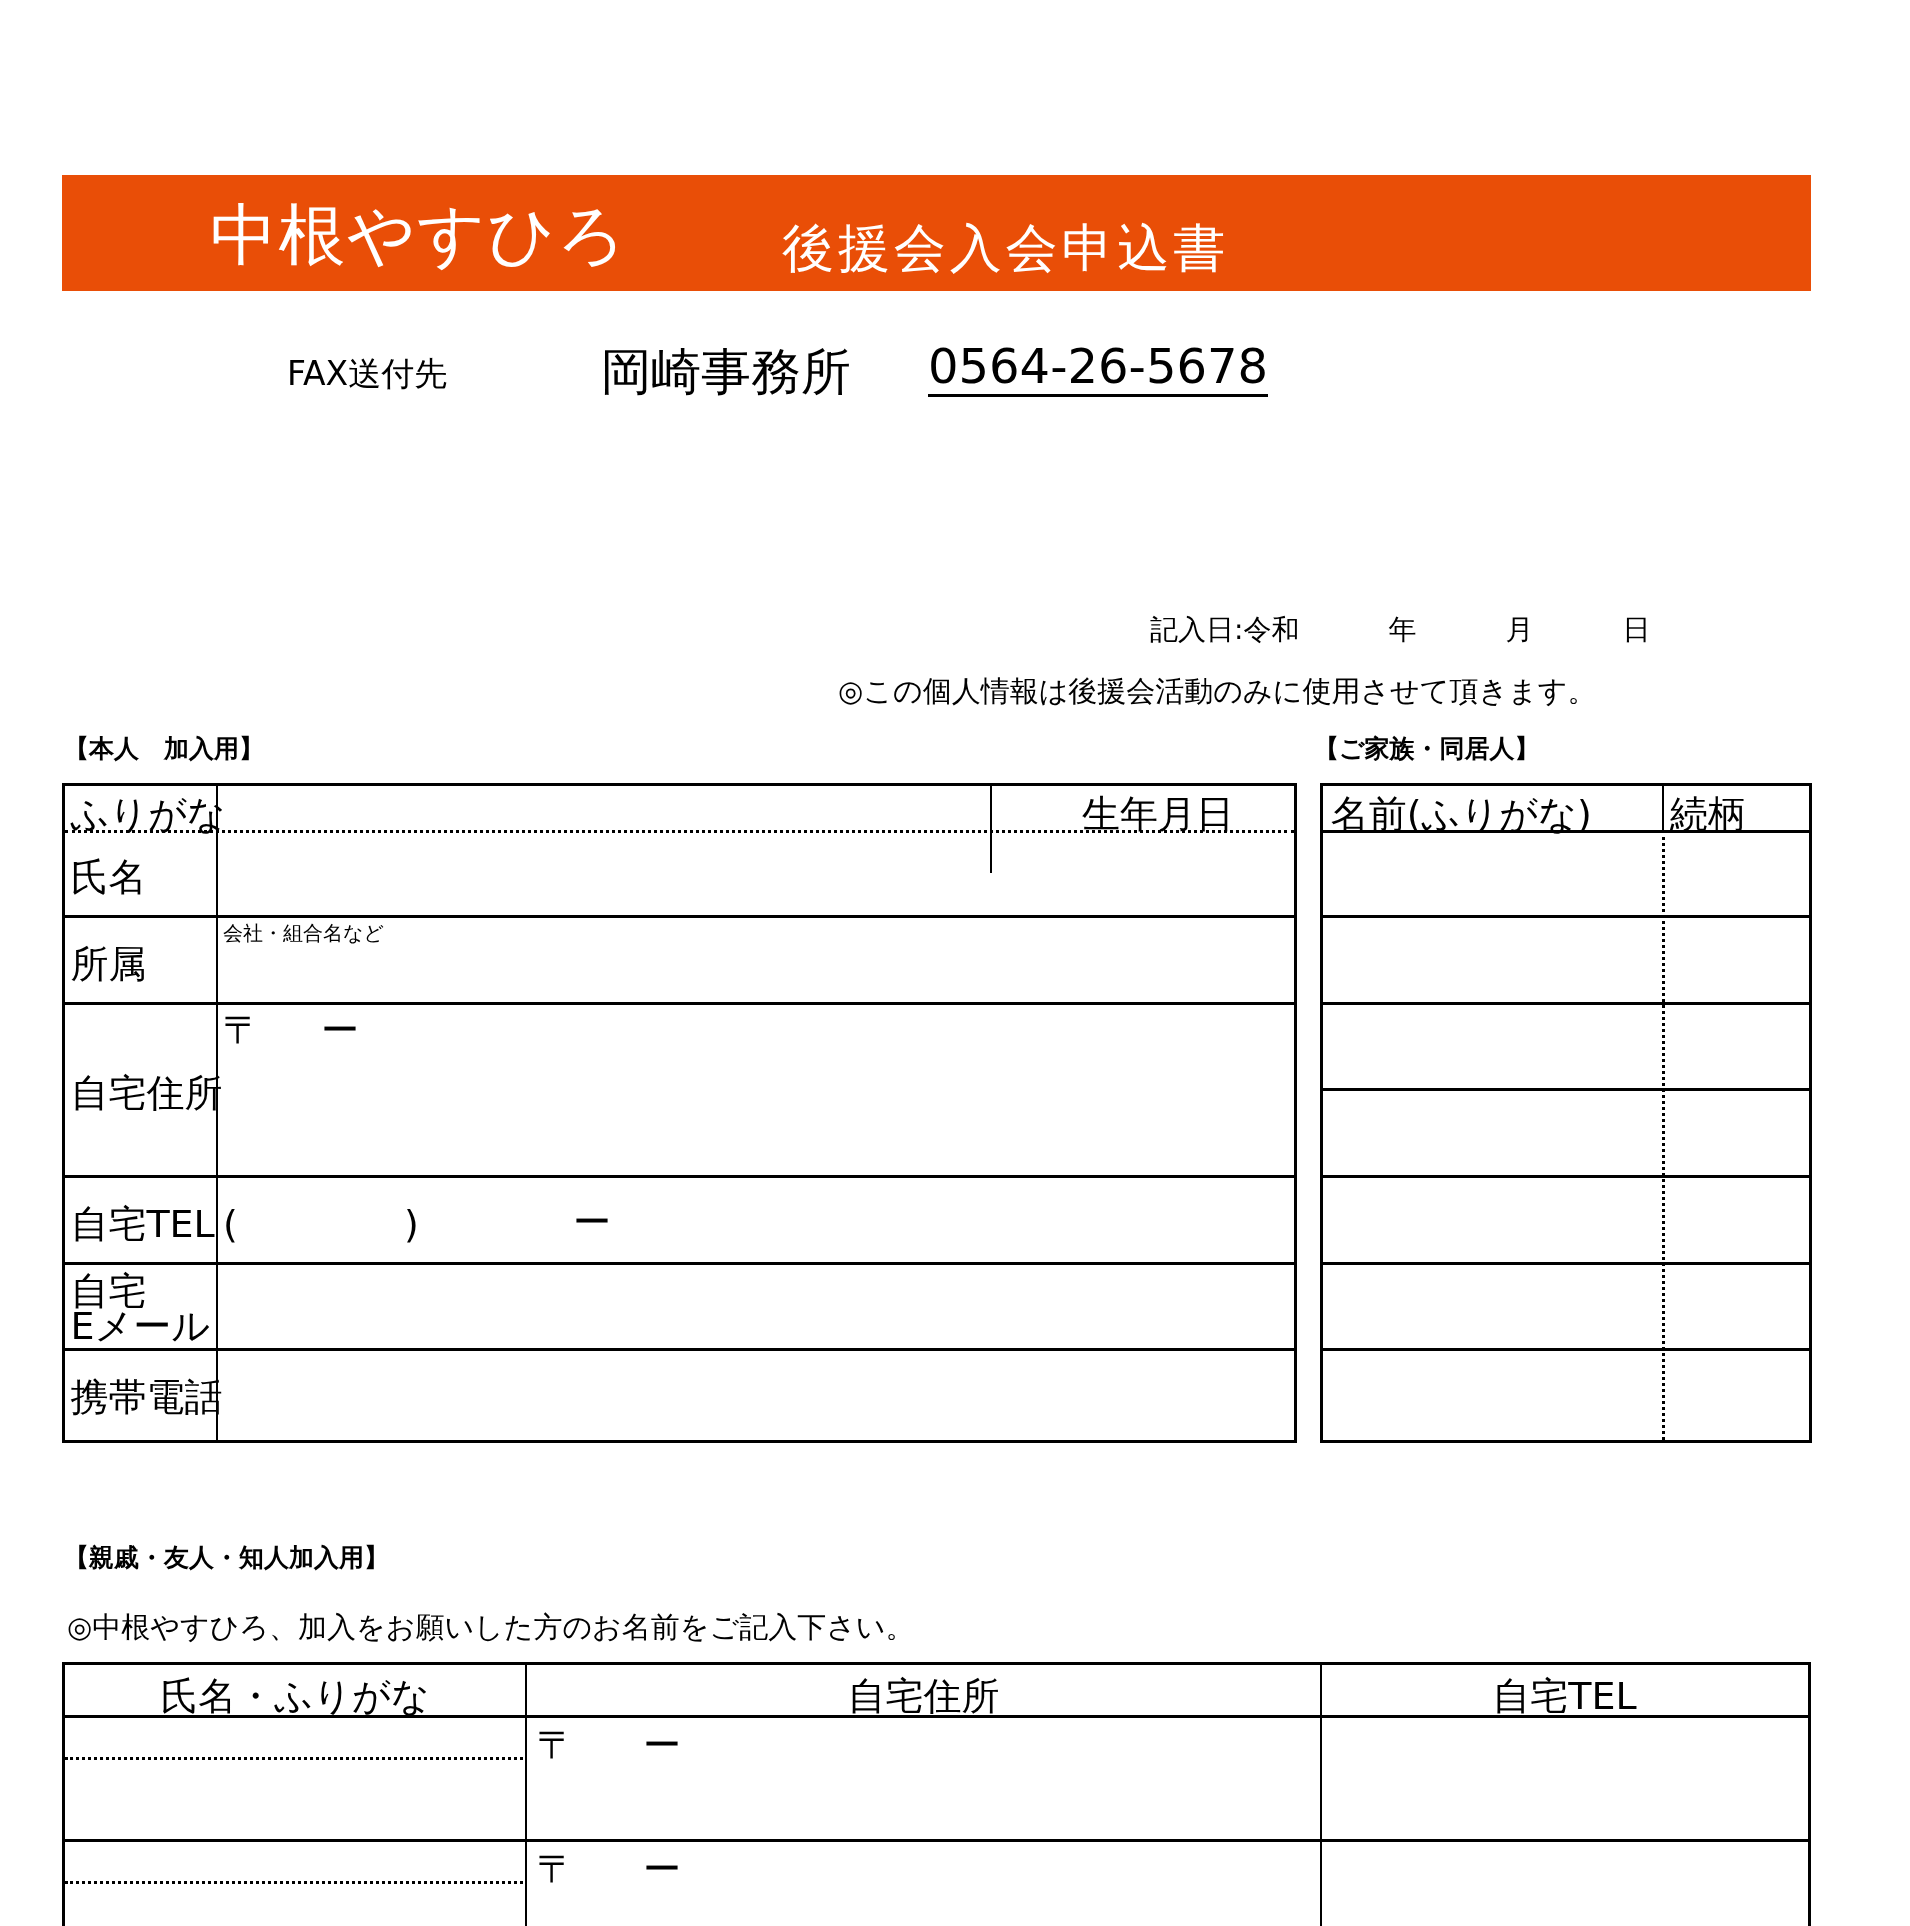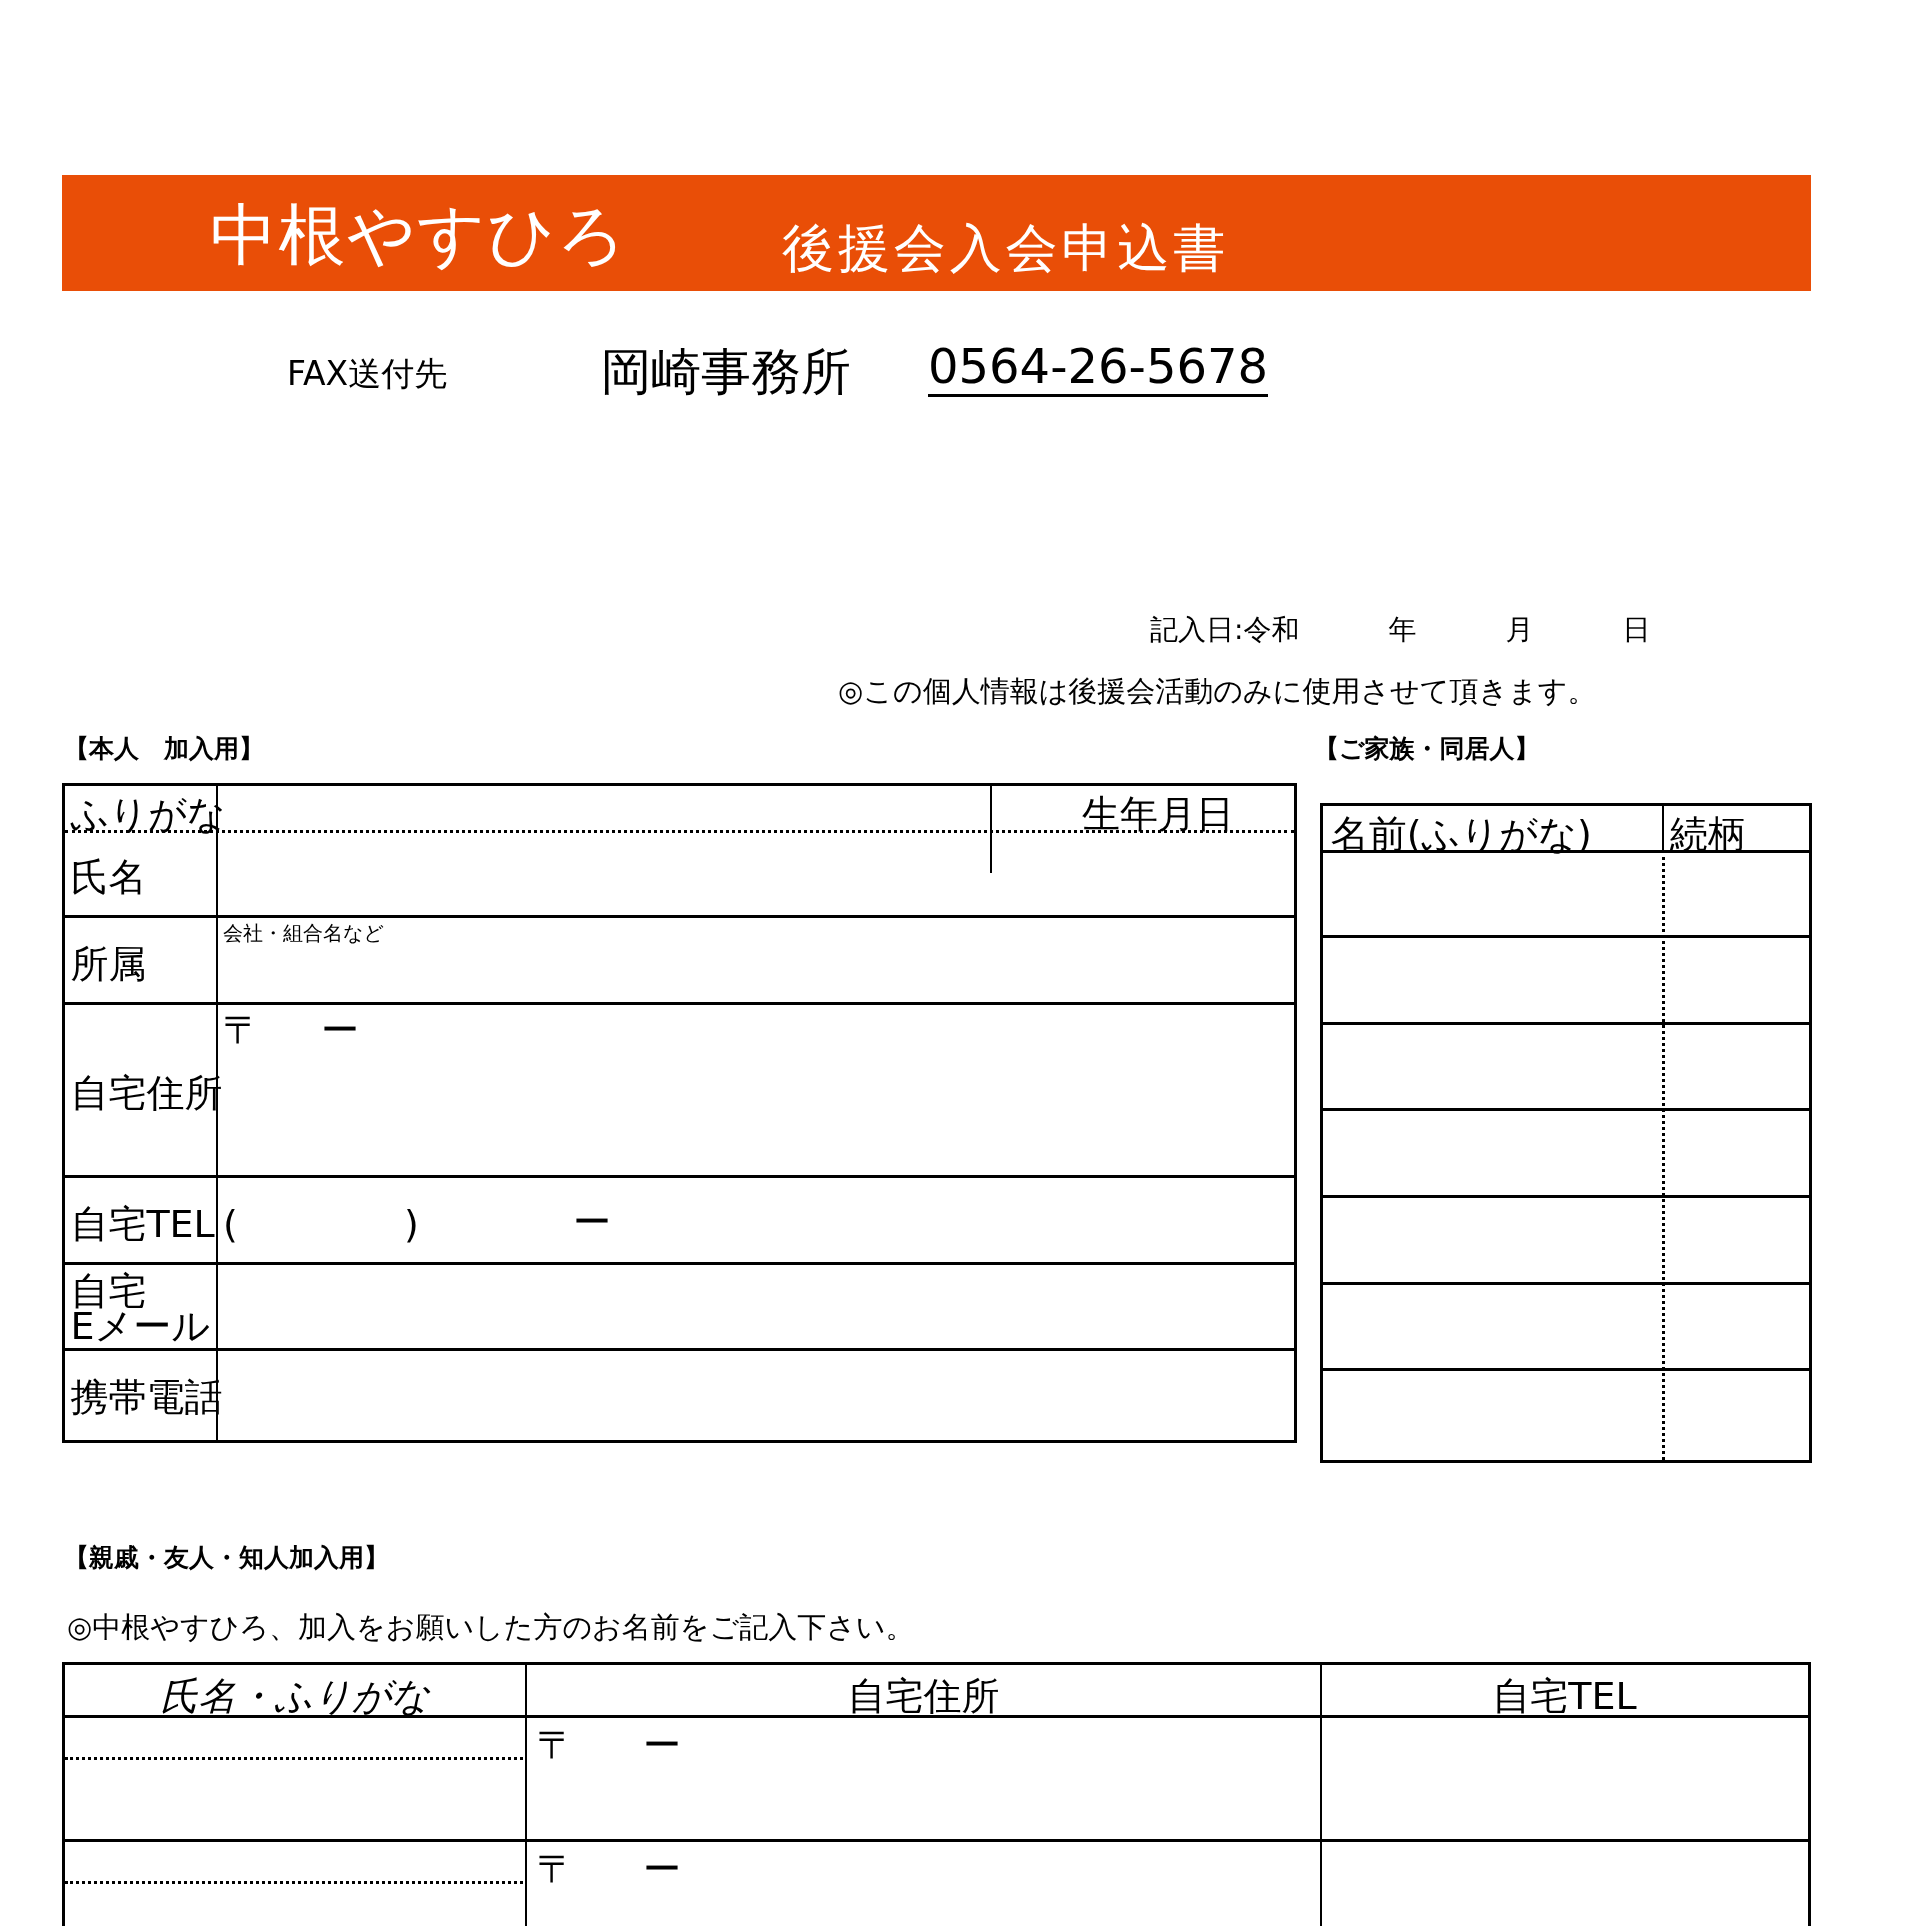--- a/index.html
+++ b/index.html
@@ -23,21 +23,21 @@
 
   
   #self-table { left:62px; top:783px; width:1235px; height:660px; border:3.9px solid #000; box-sizing:border-box; }
   .hline { position:absolute; left:0; right:0; height:0; border-top:3.9px solid #000; }
   .hline.dot { border-top:3.1px dotted #000; }
   .vline { position:absolute; top:0; bottom:0; width:0; border-left:2.3px solid #000; }
   .vline.dot { border-left:3.1px dotted #000; }
   .lbl { position:absolute; font-size:38px; white-space:nowrap; line-height:1.2; }
   .small { font-size:20px; }
 
-  #family-table { left:1320px; top:783px; width:492px; height:660px; border:3.9px solid #000; box-sizing:border-box;margin-top:20px; }
+  #family-table { left:1320px; top:783px; width:492px; height:660px; border:3.9px solid #000; box-sizing:border-box; }
 
   #rel-table { left:62px; top:1662px; width:1749px; height:674px; border:3.9px solid #000; box-sizing:border-box; }
 </style>
 </head>
 <body>
 
 <div id="banner" class="abs">
   <div id="banner-name" class="abs">中根やすひろ</div>
   <div id="banner-sub" class="abs">後援会入会申込書</div>
 </div>
@@ -127,21 +127,21 @@
     </div>
 </div>
 
 <div id="sec-rel" class="abs sec-title">【親戚・友人・知人加入用】</div>
 <div id="rel-note" class="abs">◎中根やすひろ、加入をお願いした方のお名前をご記入下さい。</div>
 
 <div id="rel-table" class="abs">
   <div class="vline" style="left:460px;"></div>
   <div class="vline" style="left:1255px;"></div>
   <div class="hline" style="top:50px;"></div>
-  <div class="lbl" style="left:0; width:460px; text-align:center; top:8.5px;font-style:italic;">氏名・ふりがな</div>
+  <div class="lbl" style="left:0; width:460px; text-align:center; top:8.5px;">氏名・ふりがな</div>
   <div class="lbl" style="left:462px; width:793px; text-align:center; top:8.5px;">自宅住所</div>
   <div class="lbl" style="left:1257px; width:485px; text-align:center; top:8.5px;">自宅TEL</div>
   <div id="rel-rows">
       <div class="abs" style="left: 0px; top: 92px; width: 458px; border-top: 3.1px dotted rgb(0, 0, 0); height: 0px;"></div>
       <div class="abs" style="left: 0px; top: 54px; width: 458px; height: 38px;"></div>
       <div class="abs" style="left: 0px; top: 96px; width: 458px; height: 77px;"></div>
       <div class="lbl" style="left: 472px; top: 58px;">〒</div>
       <div class="lbl" style="left: 578px; top: 58px;">ー</div>
       <div class="abs" style="left: 464px; top: 54px; width: 790px; height: 119px;"></div>
       <div class="abs" style="left: 1259px; top: 54px; width: 482px; height: 119px;"></div>

